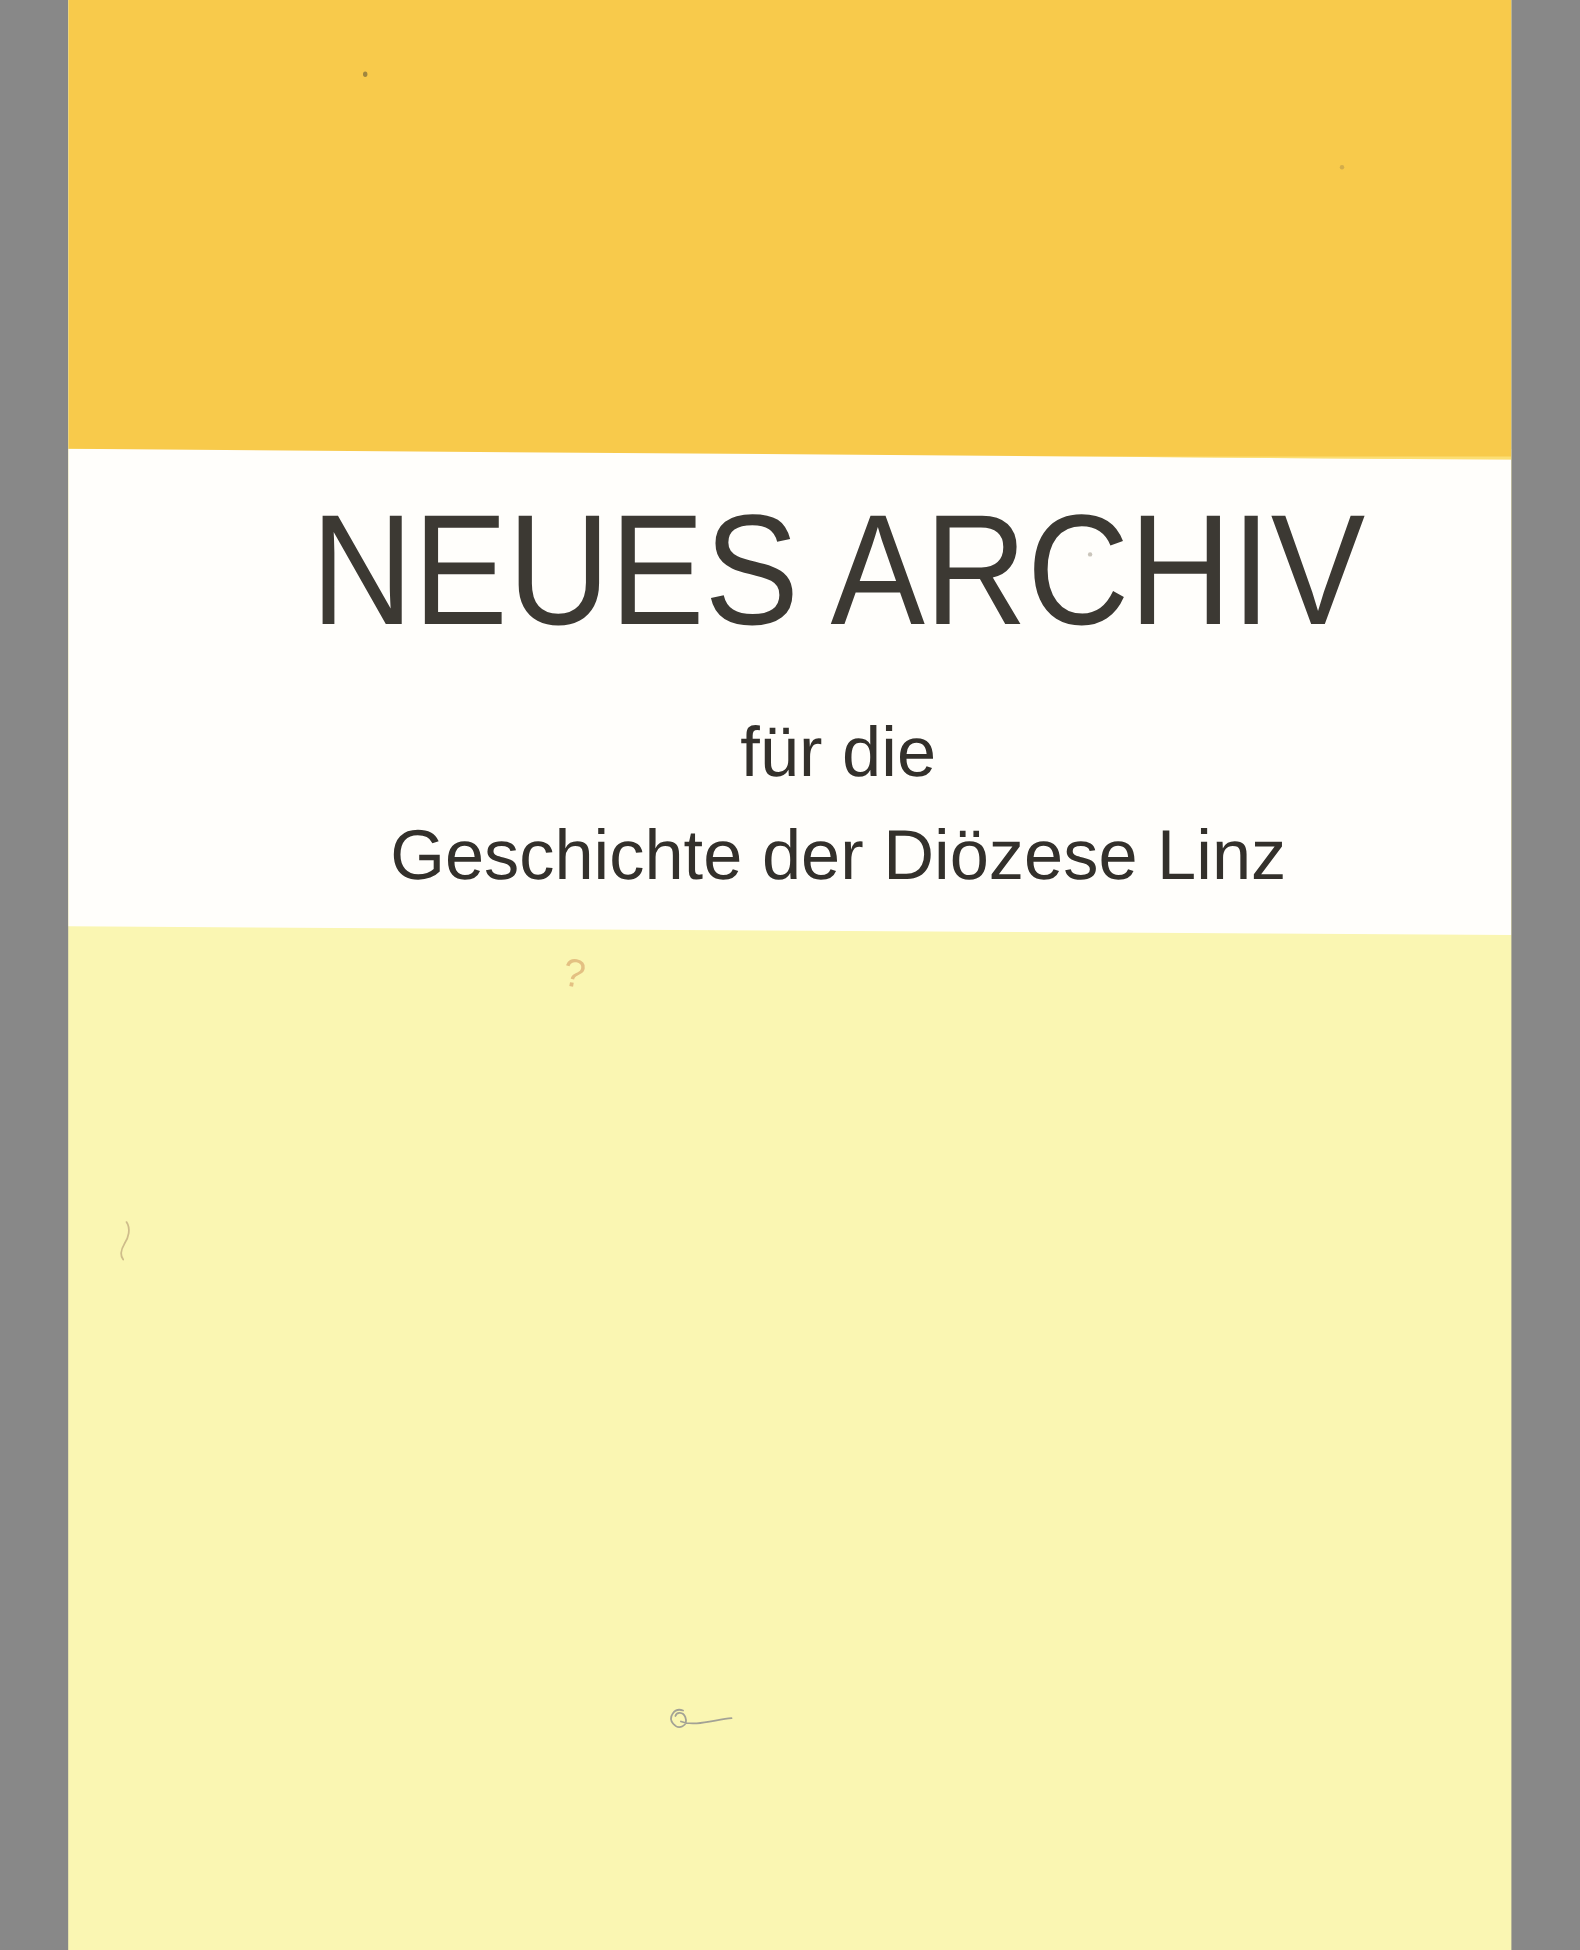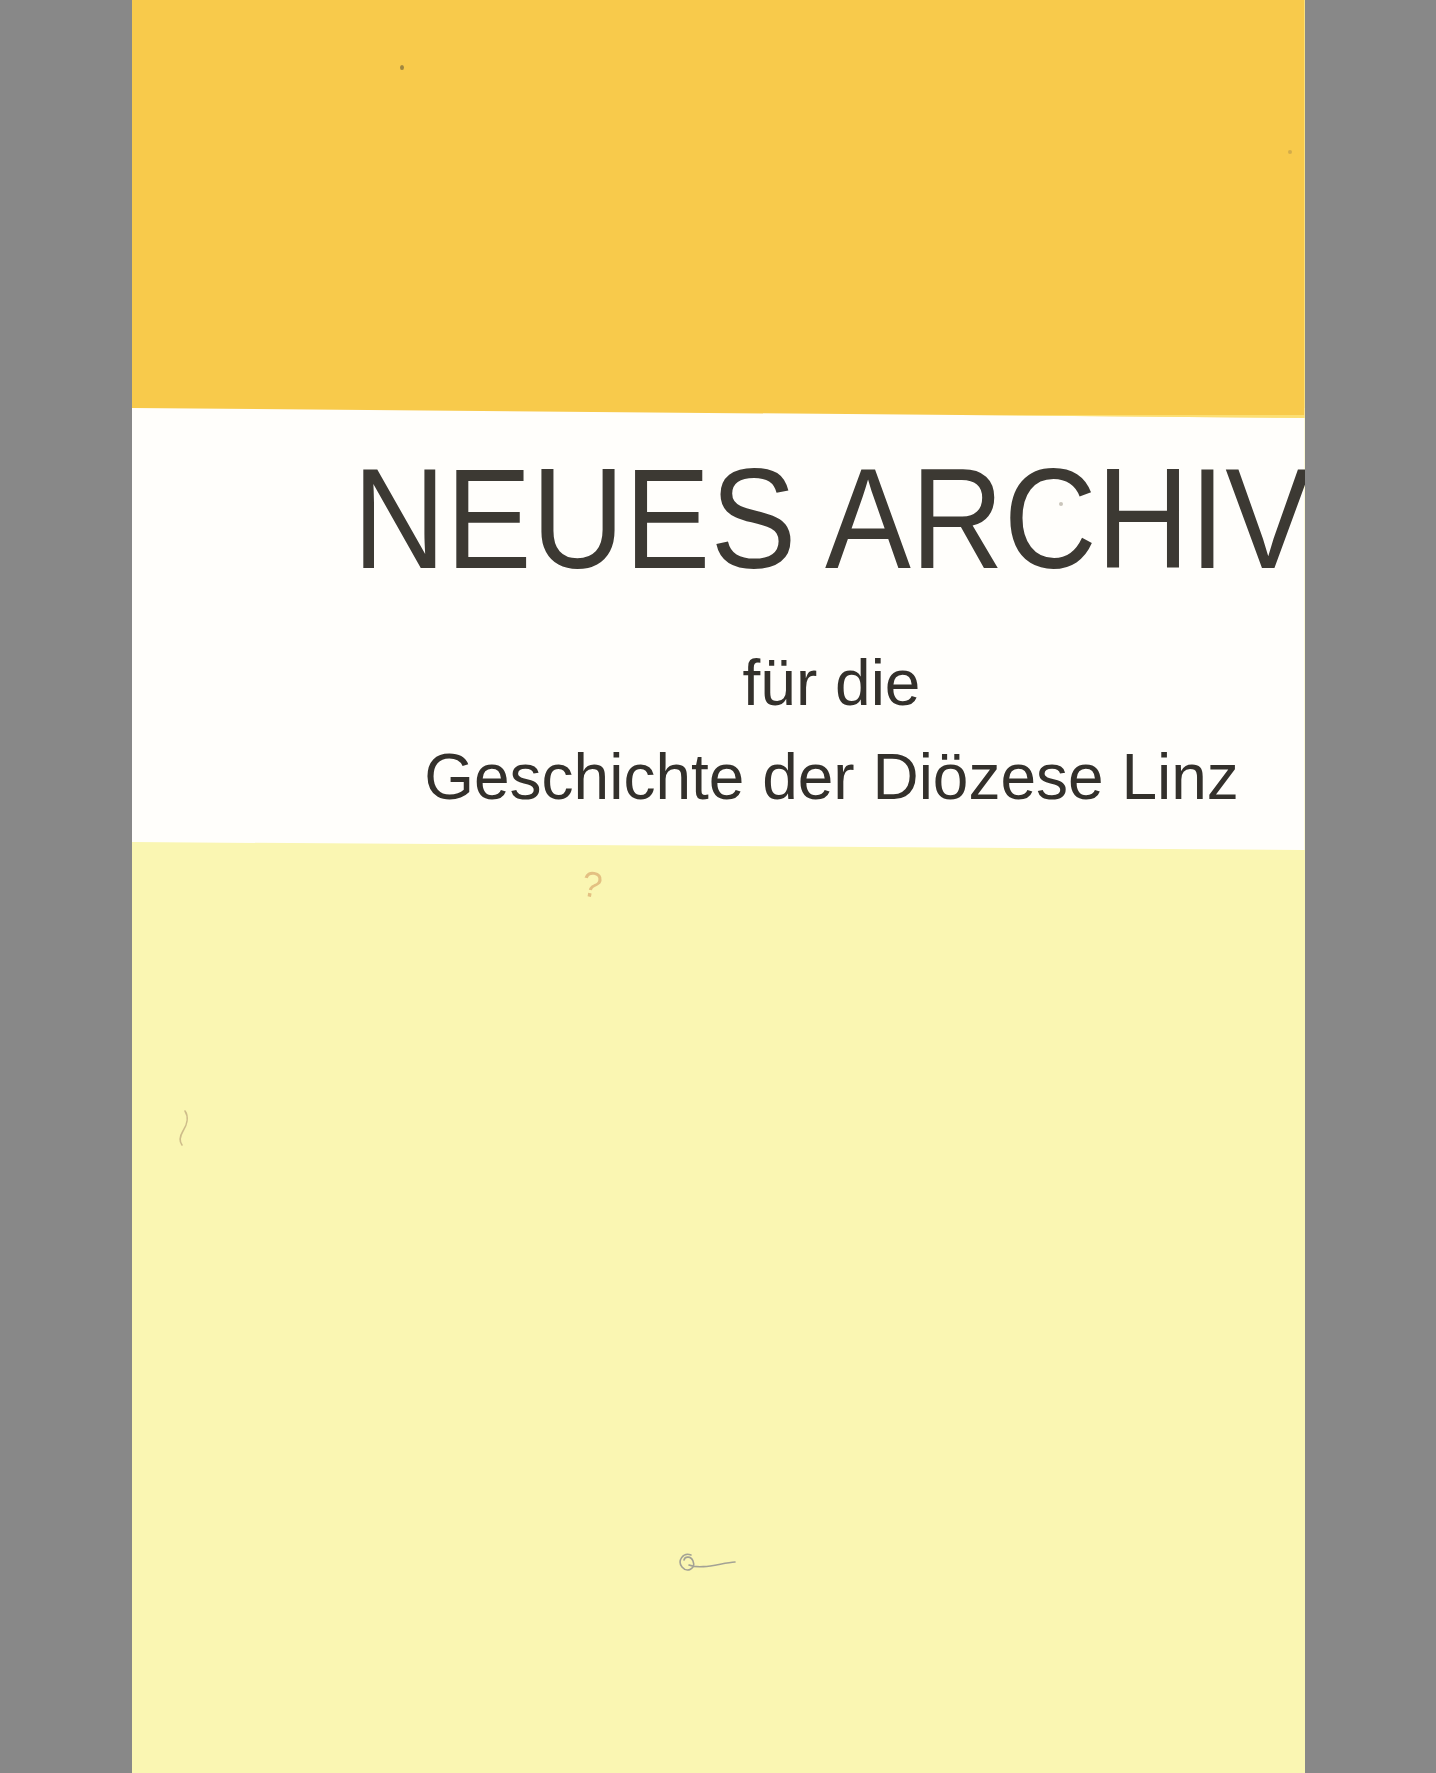--- a/index.html
+++ b/index.html
@@ -2,21 +2,21 @@
 <html style="--top-band: #f8ca4b; --title-band: #fffefb; --bottom-band: #faf6b2; --title-ink: #3c3933; --body-ink: #2d2a25; --bullet-dot: #33302a;"><head>
 <meta charset="utf-8">
 <style>
   html, body { margin: 0; padding: 0; }
   body {
     font-family: "Liberation Sans", sans-serif;
     background: #888;
   }
   .page {
     position: relative;
-    width: 1173px;
+    width: 1312px;
     height: 1773px;
     margin: 0 auto;
     background: var(--bottom-band, #faf6b2);
     overflow: hidden;
   }
 
   
   .band-white {
     position: absolute;
     left: 0; right: 0;

